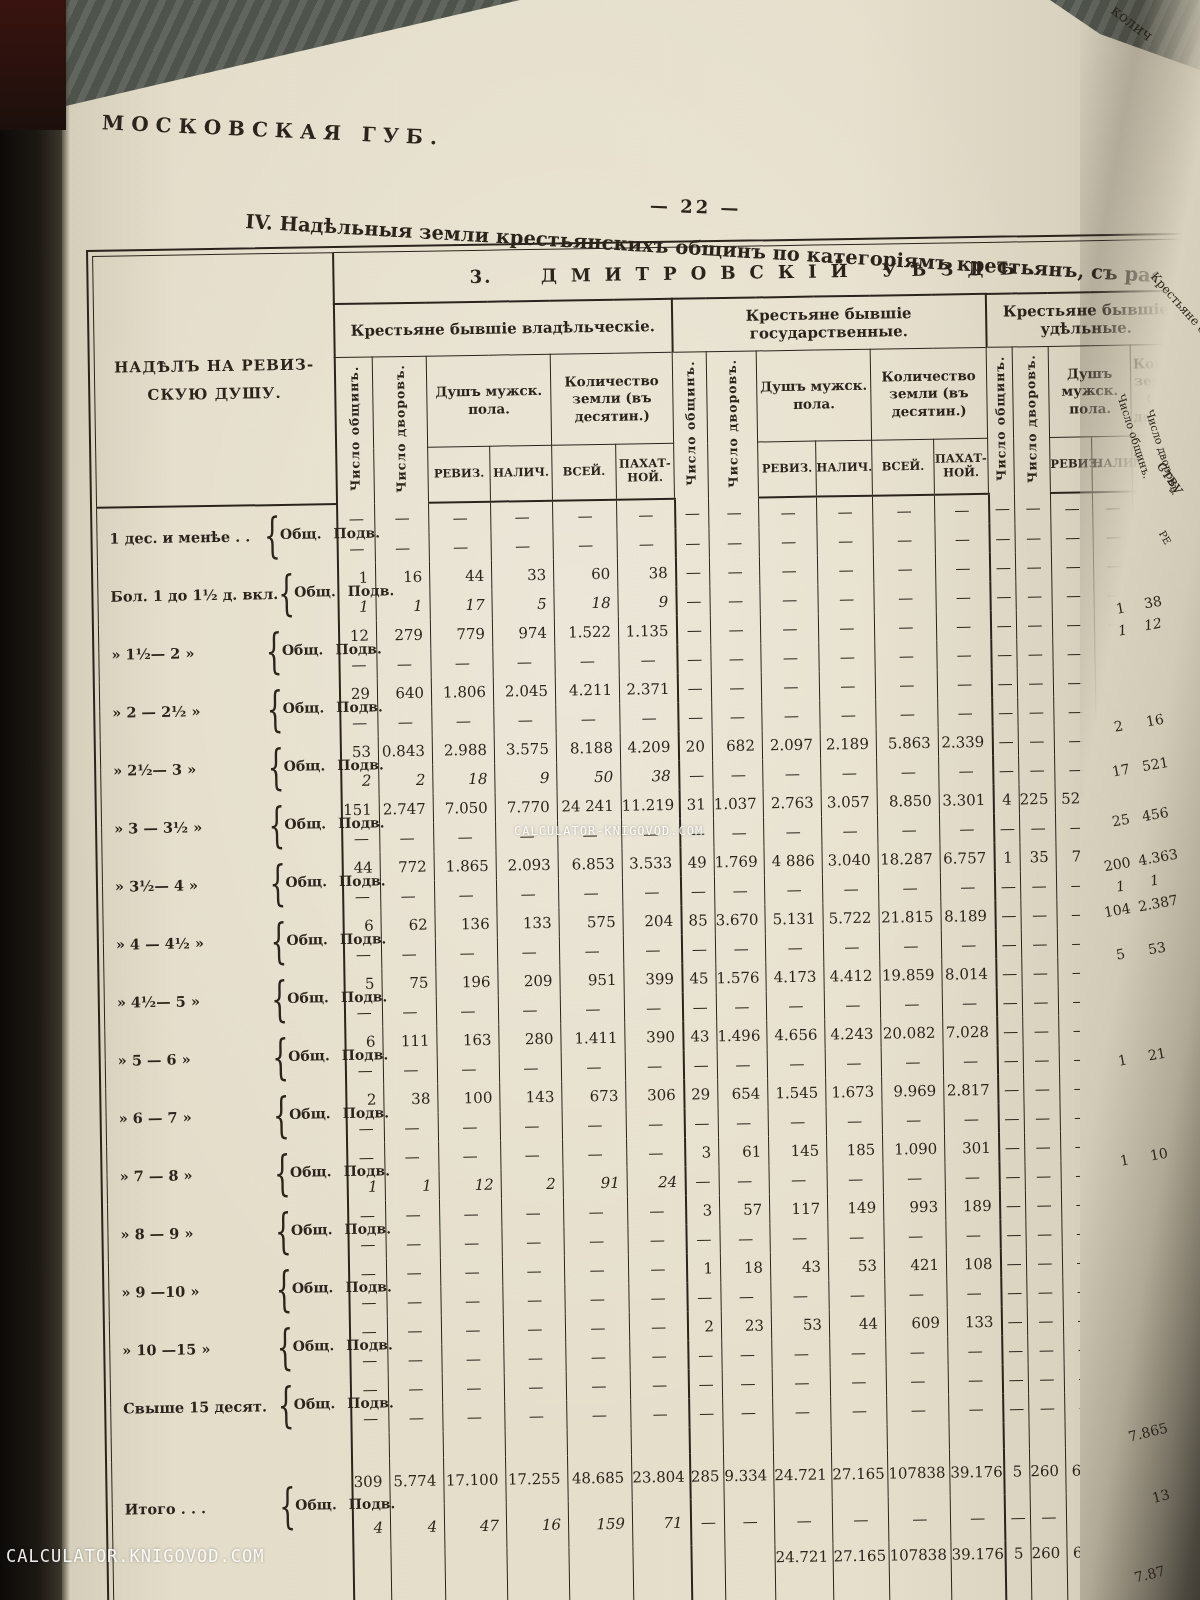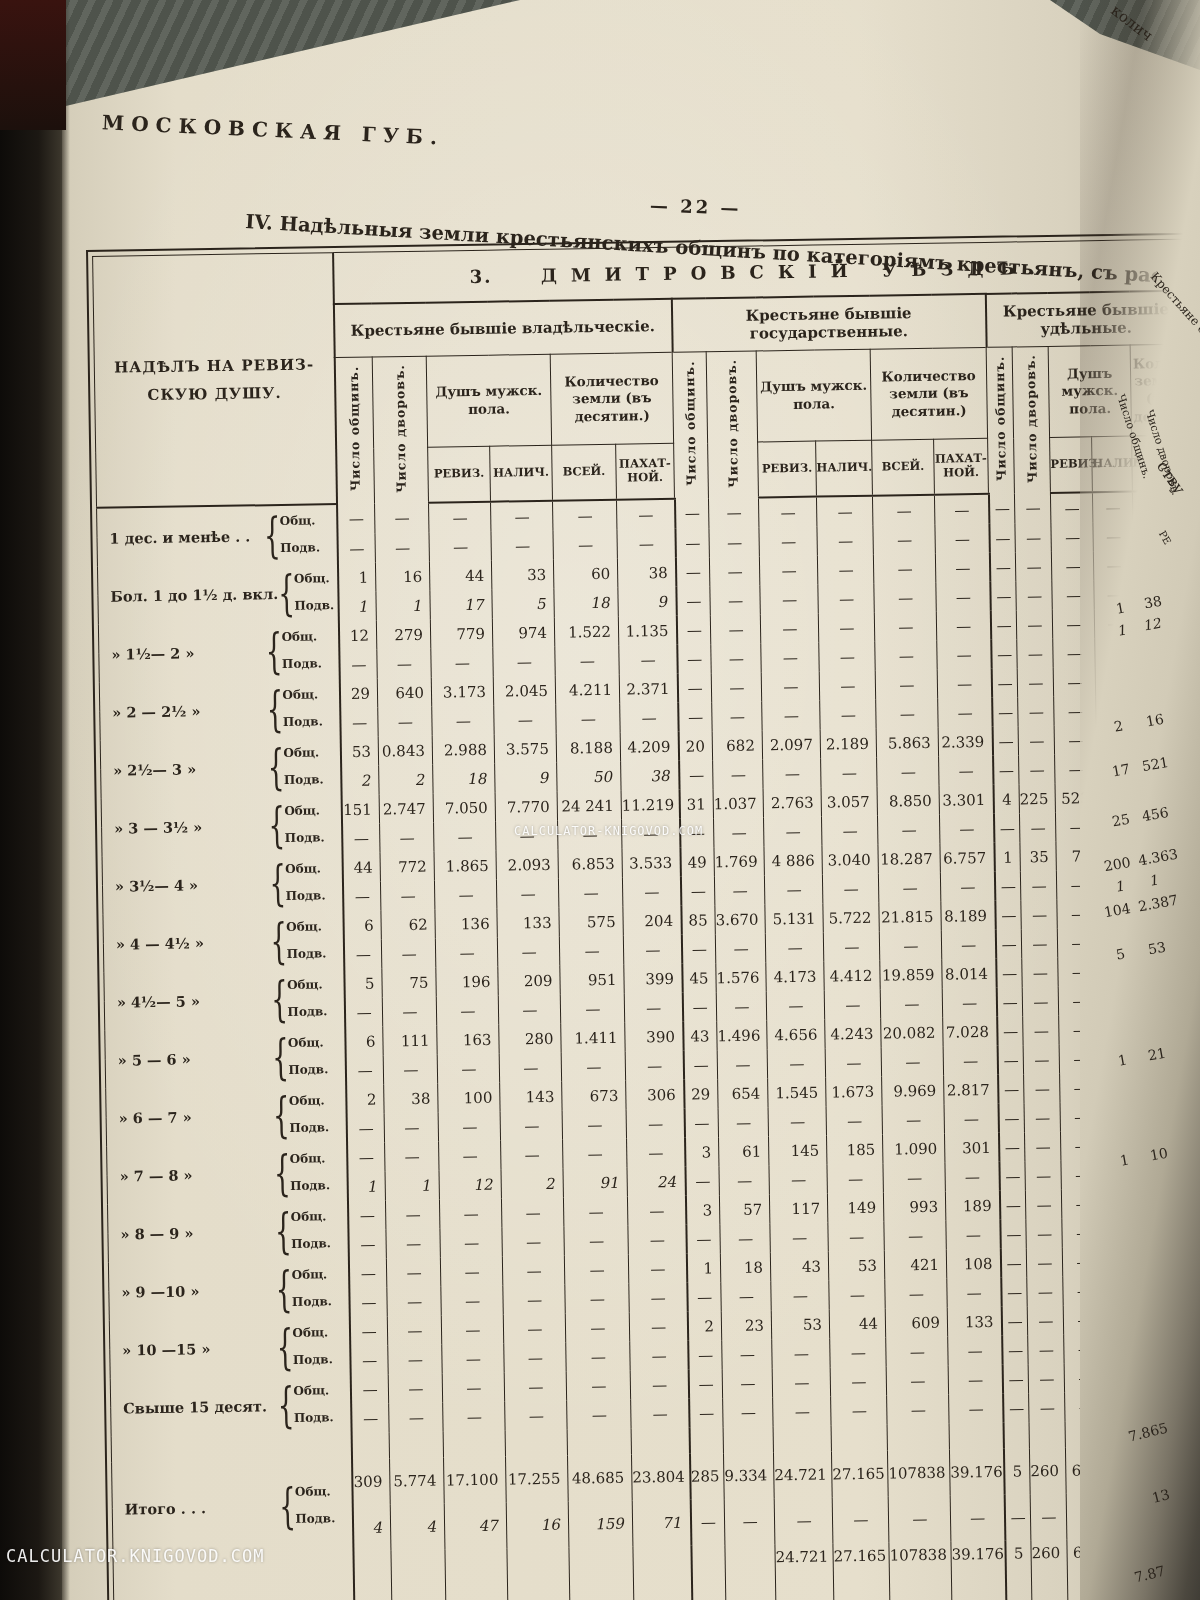--- a/index.html
+++ b/index.html
@@ -49,21 +49,21 @@
               font-size:12.5px;font-weight:bold;letter-spacing:1px;white-space:nowrap;}
   .box{height:86px;border-right:1px solid #2b241c;border-bottom:1px solid #2b241c;text-align:center;
        font-weight:bold;font-size:13.5px;line-height:1.3;padding:2px;}
   .sh{height:54px;border-right:1px solid #2b241c;border-bottom:2px solid #2b241c;text-align:center;
       font-weight:bold;font-size:11.5px;line-height:1.2;}
   
   td.stub{border-right:2.5px solid #2b241c;}
   .stubflex{display:flex;align-items:center;}
   .range{flex:1;padding-left:12px;font-weight:bold;font-size:14.5px;white-space:nowrap;}
   .brace{font-size:26px;transform:scaleY(1.85);font-weight:400;width:12px;}
-  .subl{width:56px;display:flex;flex-direction:column;line-height:1.25;font-size:12px;font-weight:bold;padding-left:4px;gap:12px;}
+  .subl{width:56px;display:flex;flex-direction:row;line-height:1.25;font-size:14px;font-weight:bold;padding-left:4px;gap:12px;}
   td.val{border-right:1px solid #2b241c;text-align:right;padding-right:7px;font-size:15px;height:29px;}
   td.val.dash{text-align:center;padding-right:0;letter-spacing:-1px;}
   td.val.e2{border-right:2px solid #2b241c;}
   td.val.last{border-right:none;}
   tr.sub-podv td.val{font-style:italic;}
   tr.spacer td{height:26px;}
   tr.tall td.val{height:46px;}
   tr.cutrow td.val{height:60px;vertical-align:top;padding-top:4px;}
   
   .wm{position:absolute;font-family:"DejaVu Sans Mono","Liberation Mono",monospace;
@@ -310,21 +310,21 @@
                 <span class="range">»  2 — 2½  »</span>
                 <span class="brace">{</span>
                 <span class="subl">
                   <span>Общ.</span>
                   <span>Подв.</span>
                 </span>
               </div>
             </td>
             <td class="val">29</td>
             <td class="val">640</td>
-            <td class="val">3.173</td>
+            <td class="val">1.806</td>
             <td class="val">2.045</td>
             <td class="val">4.211</td>
             <td class="val e2">2.371</td>
             <td class="val dash">—</td>
             <td class="val dash">—</td>
             <td class="val dash">—</td>
             <td class="val dash">—</td>
             <td class="val dash">—</td>
             <td class="val e2 dash">—</td>
             <td class="val dash">—</td>

